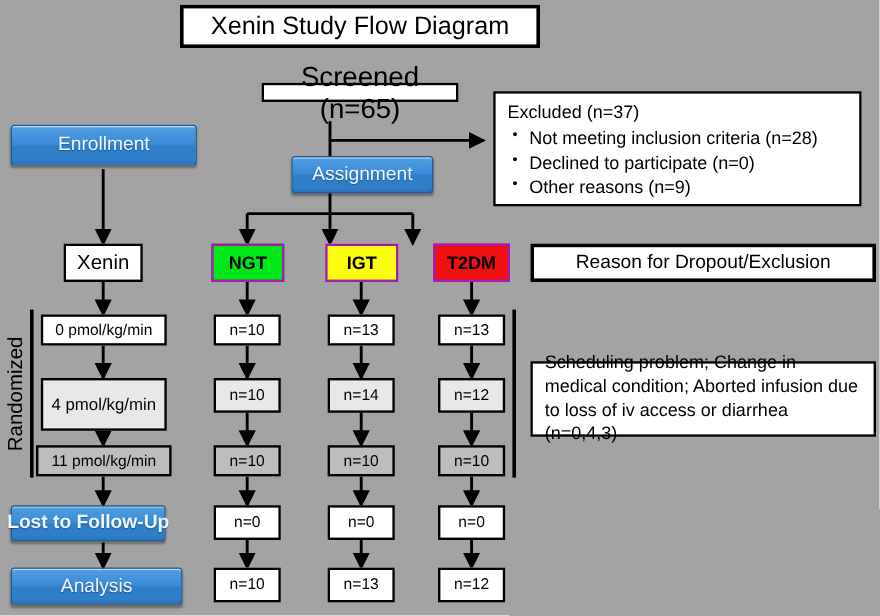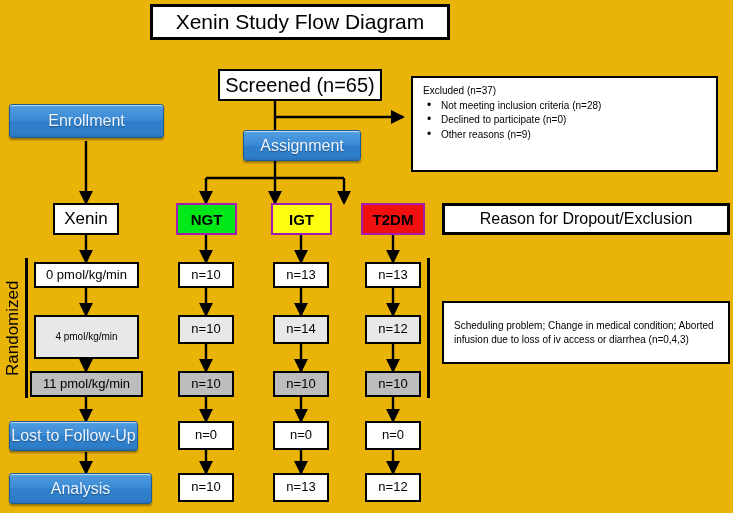--- a/index.html
+++ b/index.html
@@ -4,21 +4,21 @@
 <style>
   html,body{margin:0;padding:0;background:#ffffff;}
   body{
     font-family:"Liberation Sans","DejaVu Sans",sans-serif;
     -webkit-font-smoothing:antialiased;
   }
   #canvas{
     position:relative;
     width:733px;
     height:513px;
-    background:#eab308;
+    background:#a3a3a3;
     overflow:hidden;
   }
   .abs{position:absolute;box-sizing:border-box;}
 
   
   .box{
     border:2px solid #000000;
     background:#ffffff;
     display:flex;
     align-items:center;
@@ -64,21 +64,21 @@
   
   .title{
     border:3px solid #000;background:#fff;
     display:flex;align-items:center;justify-content:center;
     font-size:21px;color:#000;
   }
 
   
   .panel{
     border:2px solid #000;background:#fff;
-    font-size:10px;color:#000;line-height:1.32;
+    font-size:15px;color:#000;line-height:1.32;
     padding:6px 8px 6px 10px;
   }
   .panel .hdr{margin:0 0 1px 0;}
   .panel ul{margin:0;padding:0;list-style:none;}
   .panel ul li{position:relative;padding-left:18px;margin:1px 0;}
   .panel ul li:before{
     content:"\2022";position:absolute;left:4px;top:-1px;font-size:12px;
   }
   .panel.centered{
     display:flex;align-items:center;
@@ -159,57 +159,57 @@
 
       <line x1="86" y1="452" x2="86" y2="473" marker-end="url(#ah)"></line>
       <line x1="206" y1="450" x2="206" y2="473" marker-end="url(#ah)"></line>
       <line x1="301" y1="450" x2="301" y2="473" marker-end="url(#ah)"></line>
       <line x1="393" y1="450" x2="393" y2="473" marker-end="url(#ah)"></line>
     </g>
   </svg>
 
   <div class="abs title" style="left:150px;top:4px;width:300px;height:36px;">Xenin Study Flow Diagram</div>
 
-  <div class="abs box" style="left:218px;top:69px;width:164px;height:32px;font-size:20px;">Screened (n=65)</div>
+  <div class="abs box" style="left:218px;top:69px;width:164px;height:16px;font-size:23px;">Screened (n=65)</div>
 
   <div class="abs panel" style="left:411px;top:76px;width:307px;height:96px;">
     <p class="hdr" style="margin:0 0 2px 0;">Excluded (n=37)</p>
     <ul>
       <li>Not meeting inclusion criteria (n=28)</li>
       <li>Declined to participate (n=0)</li>
       <li>Other reasons (n=9)</li>
     </ul>
   </div>
 
   <div class="abs stage" style="left:9px;top:104px;width:155px;height:34px;">Enrollment</div>
 
   <div class="abs stage" style="left:243px;top:130px;width:118px;height:31px;">Assignment</div>
 
-  <div class="abs stage" style="left:9px;top:421px;width:129px;height:30px;">Lost to Follow-Up</div>
+  <div class="abs stage" style="left:9px;top:421px;width:129px;height:30px;font-weight:bold;">Lost to Follow-Up</div>
 
   <div class="abs stage" style="left:9px;top:473px;width:143px;height:31px;">Analysis</div>
 
   <div class="abs box" style="left:53px;top:203px;width:66px;height:32px;font-size:17px;">Xenin</div>
 
   <div class="abs grp ngt" style="left:176px;top:203px;width:61px;height:32px;">NGT</div>
   <div class="abs grp igt" style="left:271px;top:203px;width:61px;height:32px;">IGT</div>
   <div class="abs grp t2dm" style="left:361px;top:203px;width:64px;height:32px;">T2DM</div>
 
   <div class="abs box" style="left:442px;top:203px;width:288px;height:32px;font-size:16px;border-width:3px;">Reason for Dropout/Exclusion</div>
 
   <div class="vlabel" style="left:2px;top:258px;width:22px;height:140px;">Randomized</div>
   <div class="vbar" style="left:25px;top:258px;width:3px;height:140px;"></div>
   <div class="vbar" style="left:427px;top:258px;width:3px;height:140px;"></div>
 
   <div class="abs box" style="left:34px;top:262px;width:105px;height:26px;font-size:13px;">0 pmol/kg/min</div>
   <div class="abs box" style="left:178px;top:262px;width:56px;height:26px;font-size:13px;">n=10</div>
   <div class="abs box" style="left:273px;top:262px;width:56px;height:26px;font-size:13px;">n=13</div>
   <div class="abs box" style="left:365px;top:262px;width:56px;height:26px;font-size:13px;">n=13</div>
 
-  <div class="abs box light" style="left:34px;top:315px;width:105px;height:44px;font-size:10px;">4 pmol/kg/min</div>
+  <div class="abs box light" style="left:34px;top:315px;width:105px;height:44px;font-size:14px;">4 pmol/kg/min</div>
   <div class="abs box light" style="left:178px;top:315px;width:56px;height:29px;font-size:13px;">n=10</div>
   <div class="abs box light" style="left:273px;top:315px;width:56px;height:29px;font-size:13px;">n=14</div>
   <div class="abs box light" style="left:365px;top:315px;width:56px;height:29px;font-size:13px;">n=12</div>
 
   <div class="abs box dark" style="left:30px;top:371px;width:113px;height:26px;font-size:13px;">11 pmol/kg/min</div>
   <div class="abs box dark" style="left:178px;top:371px;width:56px;height:26px;font-size:13px;">n=10</div>
   <div class="abs box dark" style="left:273px;top:371px;width:56px;height:26px;font-size:13px;">n=10</div>
   <div class="abs box dark" style="left:365px;top:371px;width:56px;height:26px;font-size:13px;">n=10</div>
 
   <div class="abs panel centered" style="left:442px;top:301px;width:288px;height:63px;">

